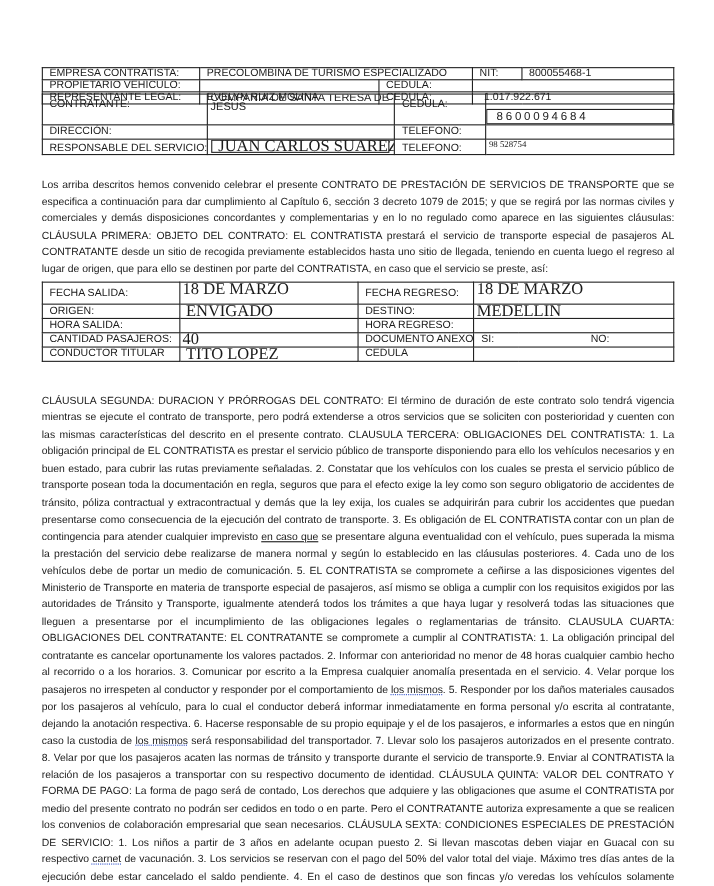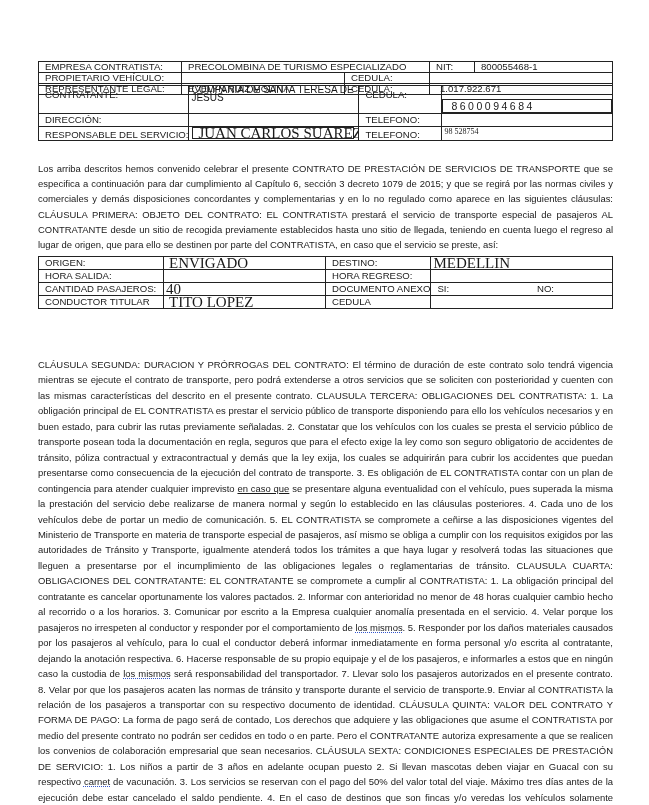--- a/index.html
+++ b/index.html
@@ -89,20 +89,26 @@
 
 <table class="t" id="t3">
   <colgroup>
       <col style="width:125px">
       <col style="width:162px">
       <col style="width:94px">
       <col style="width:40px">
       <col>
     </colgroup>
   <tbody>
+      <tr style="height:20px">
+    <td style="vertical-align:middle">FECHA SALIDA:</td>
+    <td class="serif" style="padding-left:2px">18 DE MARZO</td>
+    <td style="vertical-align:middle">FECHA REGRESO:</td>
+    <td colspan="2" class="serif" style="padding-left:2px">18 DE MARZO</td>
+  </tr>
   <tr>
     <td>ORIGEN:</td>
     <td class="serif" style="padding-left:5px">ENVIGADO</td>
     <td>DESTINO:</td>
     <td colspan="2" class="serif" style="padding-left:2px">MEDELLIN</td>
   </tr>
   <tr>
     <td>HORA SALIDA:</td>
     <td></td>
     <td>HORA REGRESO:</td>

